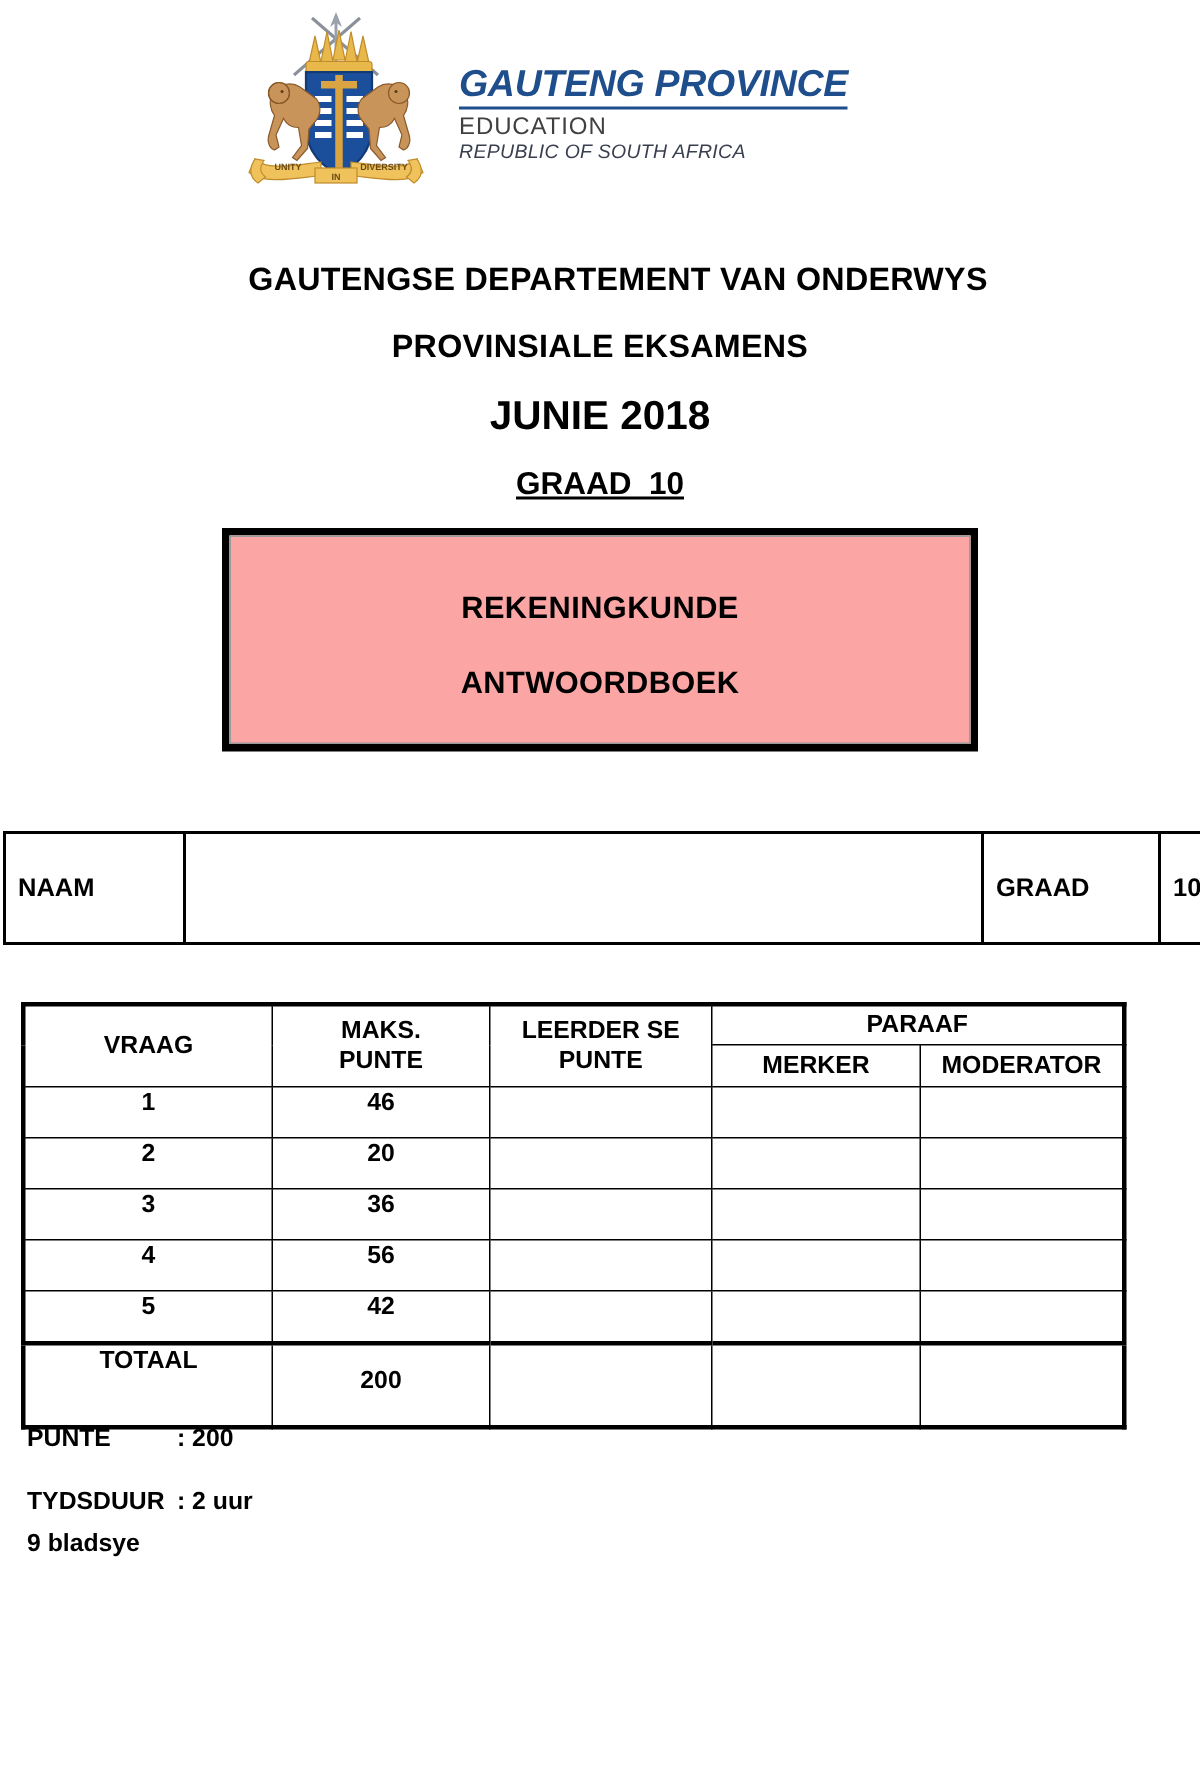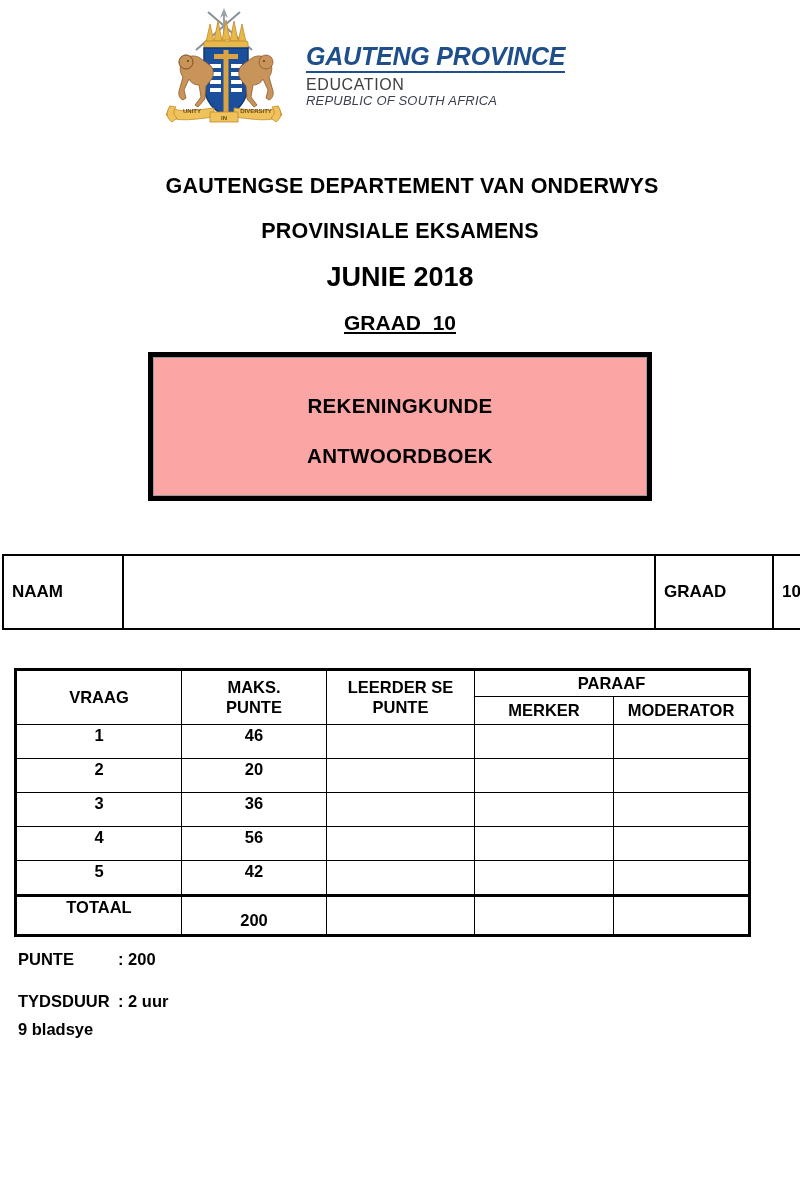--- a/index.html
+++ b/index.html
@@ -167,21 +167,21 @@
     vertical-align: top;
     padding-top: 1px;
   }
   .row-total td {
     border-top: 3px solid #000000;
     height: 40px;
     vertical-align: middle;
   }
   .row-total td.total-value {
     vertical-align: bottom;
-    padding-bottom: 4px;
+    padding-bottom: 20px;
   }
 
   
   .info {
     position: absolute;
     left: 18px;
     font-size: 16.5px;
     font-weight: bold;
     white-space: pre;
   }

